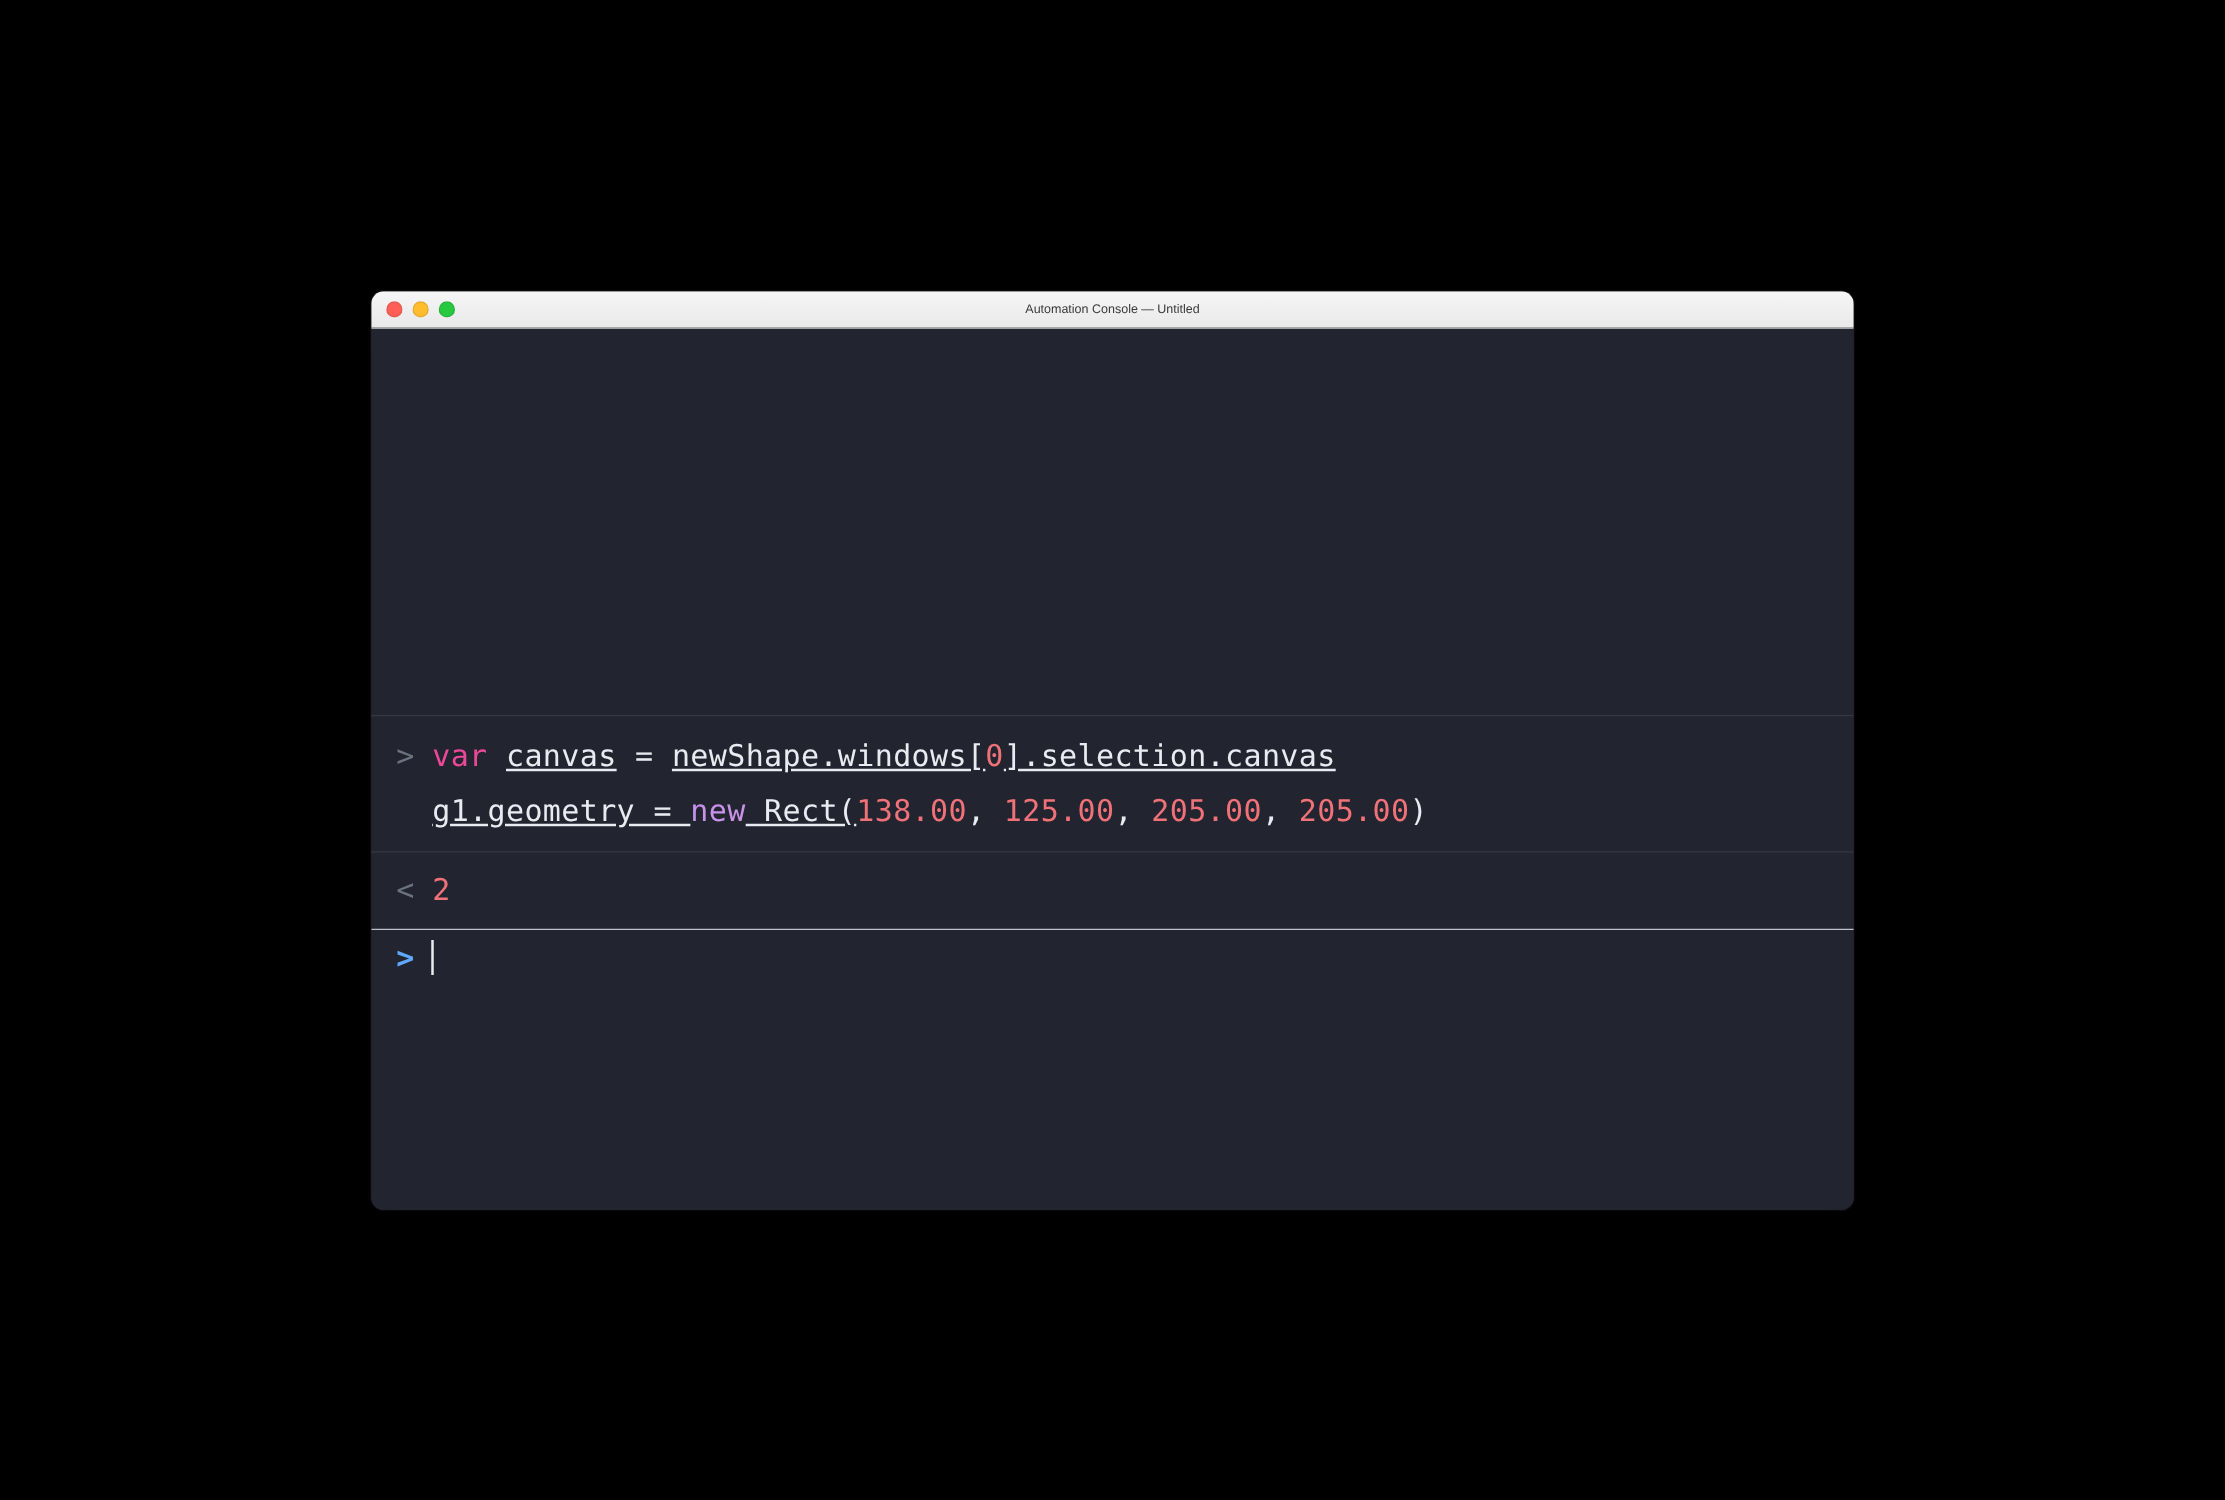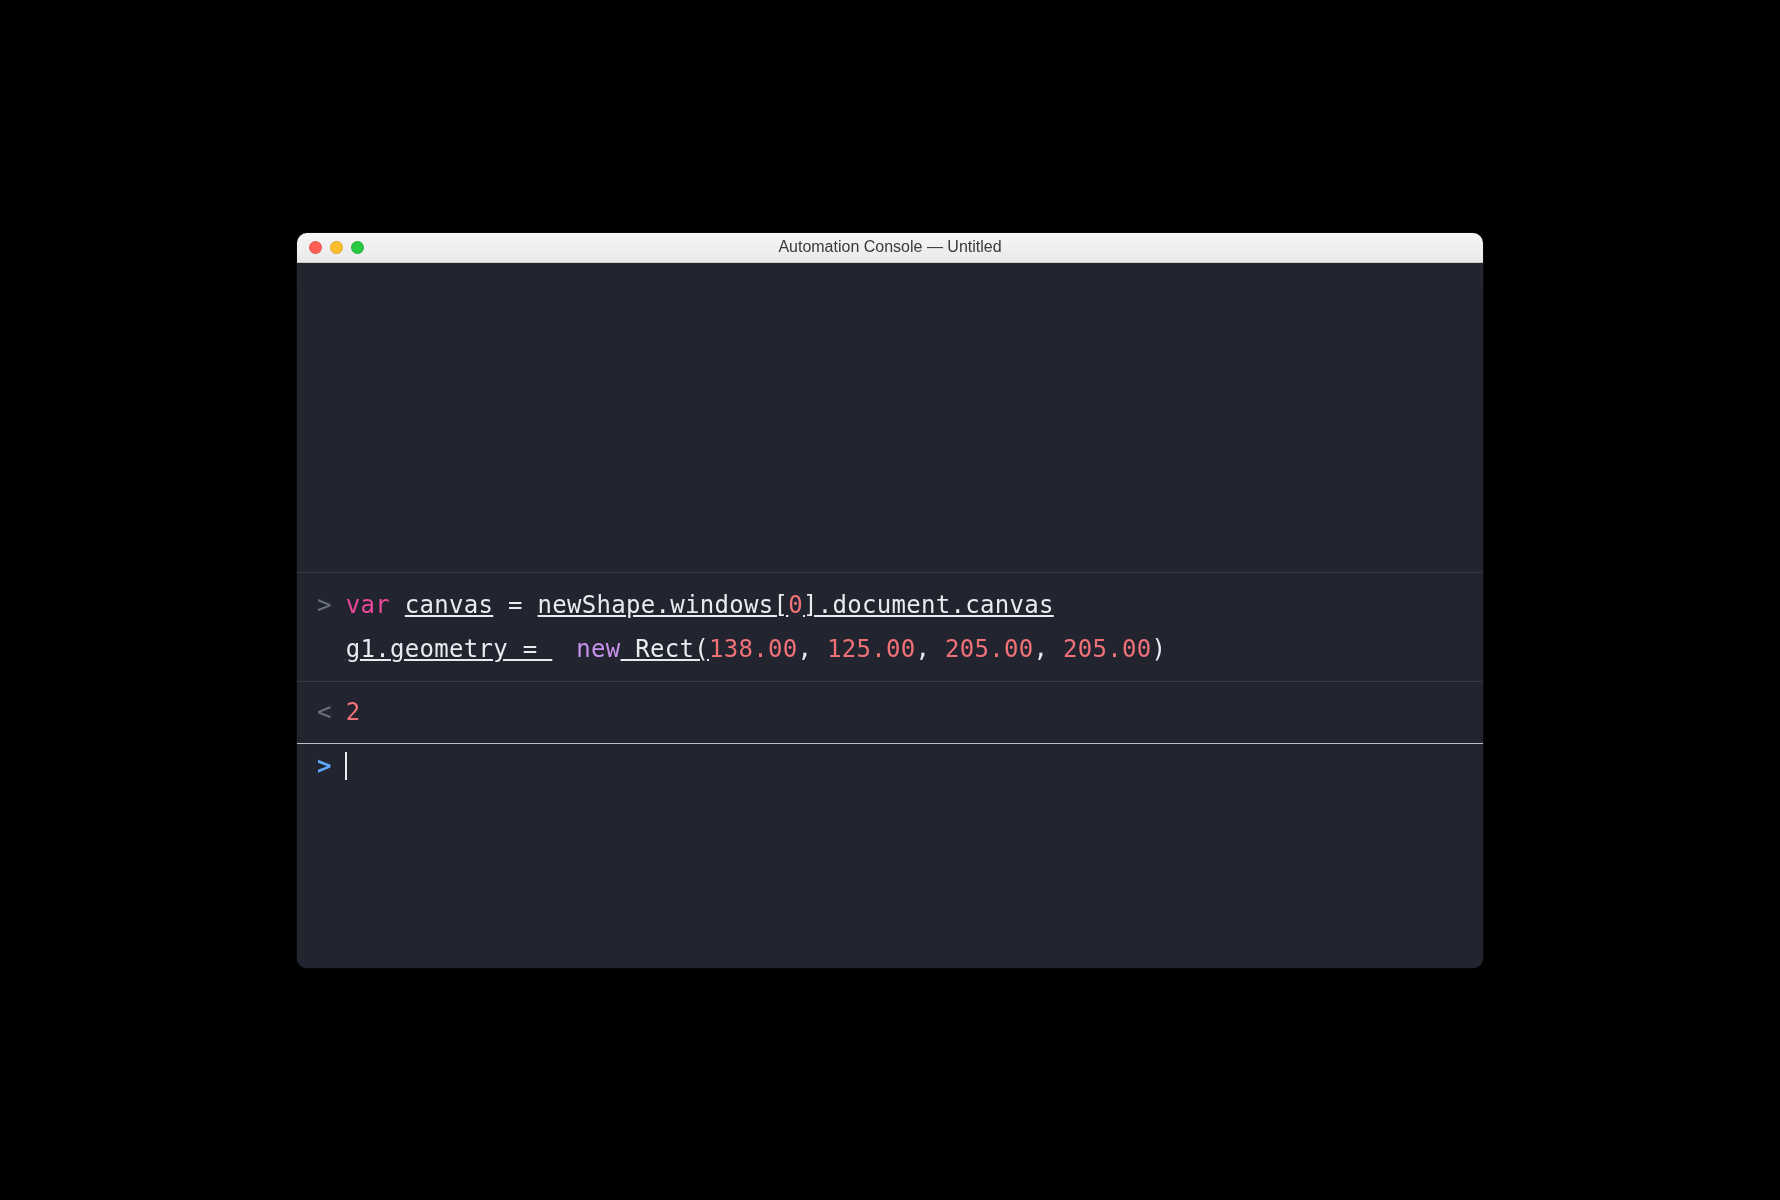--- a/index.html
+++ b/index.html
@@ -58,21 +58,21 @@
       border-radius: 50%;
     }
     
     .tl-close { background: #ff5f57; border: 0.5px solid rgba(0,0,0,0.1); }
     .tl-min { background: #febc2e; border: 0.5px solid rgba(0,0,0,0.1); }
     .tl-max { background: #28c840; border: 0.5px solid rgba(0,0,0,0.1); }
     
     .title {
       flex: 1;
       text-align: center;
-      font-size: 16px;
+      font-size: 10px;
       color: #3a3a3a;
       font-weight: 400;
     }
     
     .content {
       flex: 1;
       display: flex;
       flex-direction: column;
       background: #22252f;
     }
@@ -111,21 +111,21 @@
     
     .indent-marker {
       display: inline-block;
       width: 1.2em;
     }
     
     .tok-keyword { color: #ec4899; }
     .tok-identifier { color: #e8ebf0; text-decoration: underline; }
     .tok-punct { color: #e8ebf0; }
     .tok-number { color: #f07178; }
-    .tok-new { color: #c792ea; margin-left: 24px; }
+    .tok-new { color: #c792ea; }
     .tok-null { color: #82aaff; }
     
     .result-block {
       padding: 8px 0;
       border-bottom: 1px solid #bcc0c9;
     }
     
     .input-block {
       padding: 8px 0;
       display: flex;
@@ -162,21 +162,21 @@
         <div class="traffic-light tl-max"></div>
       </div>
       <div class="title">Automation Console — Untitled</div>
     </div>
 
     <div class="content">
 
       <div class="top-spacer"></div>
 
       <div class="code-block">
-        <div class="code-line"><span class="prompt-marker">&gt;</span><span class="tok-keyword">var</span><span> </span><span class="tok-identifier">canvas</span><span class="tok-punct"> = </span><span class="tok-identifier">newShape.windows[</span><span class="tok-number">0</span><span class="tok-identifier">].document.canvas</span></div>
+        <div class="code-line"><span class="prompt-marker">&gt;</span><span class="tok-keyword">var</span><span> </span><span class="tok-identifier">canvas</span><span class="tok-punct"> = </span><span class="tok-identifier">newShape.windows[</span><span class="tok-number">0</span><span class="tok-identifier">].selection.canvas</span></div>
         <div class="code-line"><span class="indent-marker"> </span><span class="tok-identifier">g1.geometry = </span><span class="tok-new">new</span><span class="tok-identifier"> Rect(</span><span class="tok-number">138.00</span><span class="tok-punct">, </span><span class="tok-number">125.00</span><span class="tok-punct">, </span><span class="tok-number">205.00</span><span class="tok-punct">, </span><span class="tok-number">205.00</span><span class="tok-punct">)</span></div>
       </div>
 
       <div class="result-block">
         <div class="code-line"><span class="result-marker">&lt;</span><span class="tok-number">2</span></div>
       </div>
 
       <div class="input-block">
         <span class="input-prompt">&gt;</span>
           <span class="text-cursor"></span>

